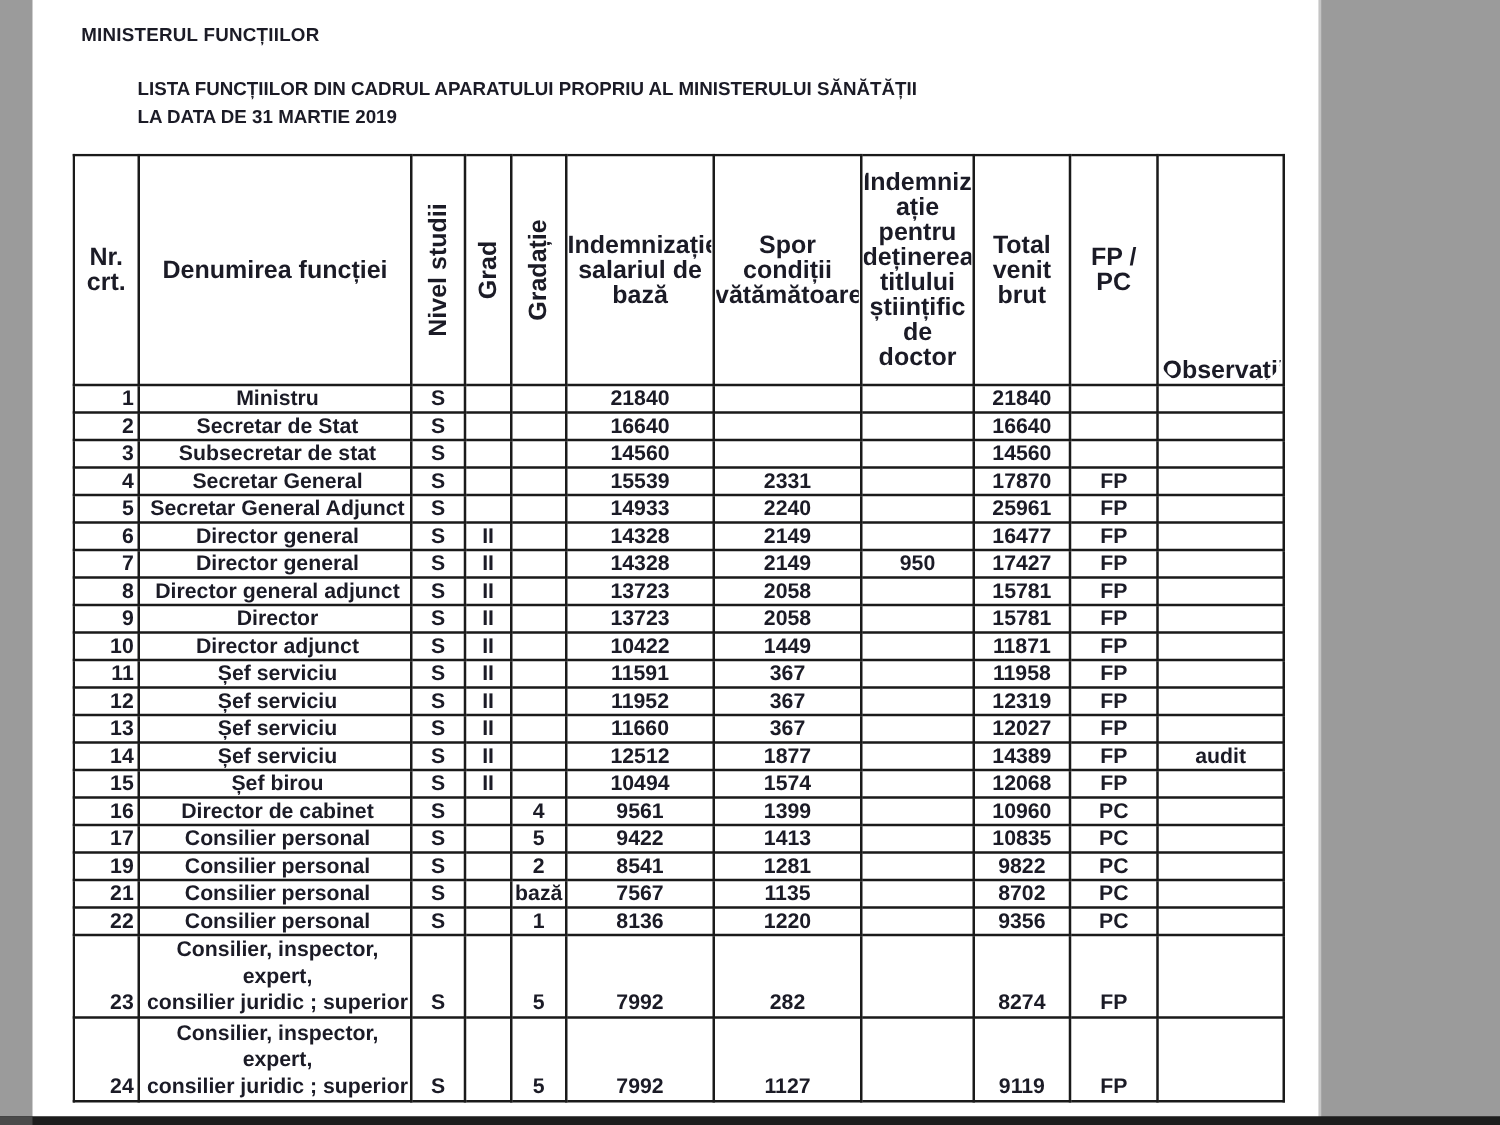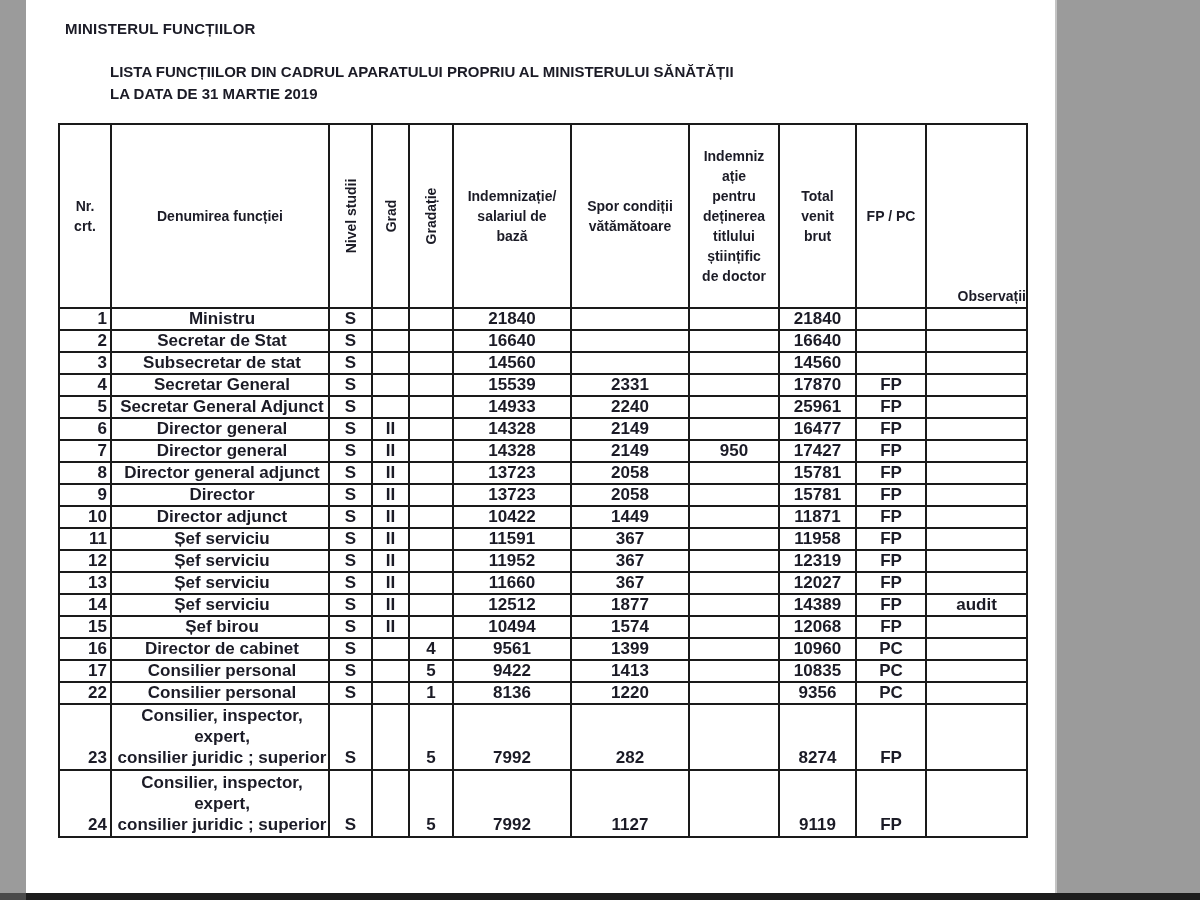--- a/index.html
+++ b/index.html
@@ -11,21 +11,21 @@
   .left-gutter{position:absolute;left:0;top:0;width:26px;height:900px;background:var(--gutter);}
   .right-gutter{position:absolute;left:1055px;top:0;width:145px;height:900px;background:var(--gutter);border-left:2px solid #c4c4c4;}
   .bottom-bar{position:absolute;left:0;top:893px;width:1200px;height:7px;background:var(--bottom-bar);z-index:10;}
   .bottom-bar-left{position:absolute;left:0;top:0;width:26px;height:7px;background:#4a4a4a;}
   .org-title{position:absolute;left:65px;top:20px;font-size:15px;font-weight:600;letter-spacing:.2px;}
   .title-block{position:absolute;left:110px;top:61px;width:650px;font-size:15px;font-weight:600;line-height:22px;}
   .table-wrap{position:absolute;left:58px;top:123px;width:972px;height:770px;overflow:hidden;}
   table.salary{border-collapse:collapse;table-layout:fixed;width:968px;}
   th,td{border:2px solid var(--border);overflow:hidden;}
   thead tr{height:184px;}
-  th{font-size:14px;font-weight:700;line-height:20px;white-space:pre-line;text-align:center;vertical-align:middle;padding:0;}
+  th{font-size:20px;font-weight:700;line-height:20px;white-space:pre-line;text-align:center;vertical-align:middle;padding:0;border-radius:23px;}
   th.h-vert{position:relative;}
   th.h-vert .vlabel{position:absolute;left:50%;top:50%;transform:translate(-50%,-50%) rotate(-90deg);white-space:nowrap;}
   th.h-obs{vertical-align:bottom;text-align:right;padding:0 0 1px 3px;}
   tbody tr{height:21px;}
   td{font-size:17px;font-weight:600;line-height:20px;padding:0;text-align:center;vertical-align:middle;white-space:nowrap;}
   td.c-nr{text-align:right;padding-right:3px;}
   td.c-den{text-align:center;padding-left:4px;white-space:pre-line;}
   tr.tall{height:64px;}
   tr.tall td{vertical-align:bottom;padding-bottom:1px;line-height:21px;margin-left:32px;}
   tr.last{height:67px;}
@@ -301,20 +301,46 @@
           <td class="c-mid"></td>
           <td class="c-mid">5</td>
           <td class="c-num">9422</td>
           <td class="c-num">1413</td>
           <td class="c-num"></td>
           <td class="c-num">10835</td>
           <td class="c-mid">PC</td>
           <td class="c-mid"></td>
         </tr>
         <tr>
+          <td class="c-nr">19</td>
+          <td class="c-den">Consilier personal</td>
+          <td class="c-mid">S</td>
+          <td class="c-mid"></td>
+          <td class="c-mid">2</td>
+          <td class="c-num">8541</td>
+          <td class="c-num">1281</td>
+          <td class="c-num"></td>
+          <td class="c-num">9822</td>
+          <td class="c-mid">PC</td>
+          <td class="c-mid"></td>
+        </tr>
+        <tr>
+          <td class="c-nr">21</td>
+          <td class="c-den">Consilier personal</td>
+          <td class="c-mid">S</td>
+          <td class="c-mid"></td>
+          <td class="c-mid">bază</td>
+          <td class="c-num">7567</td>
+          <td class="c-num">1135</td>
+          <td class="c-num"></td>
+          <td class="c-num">8702</td>
+          <td class="c-mid">PC</td>
+          <td class="c-mid"></td>
+        </tr>
+        <tr>
           <td class="c-nr">22</td>
           <td class="c-den">Consilier personal</td>
           <td class="c-mid">S</td>
           <td class="c-mid"></td>
           <td class="c-mid">1</td>
           <td class="c-num">8136</td>
           <td class="c-num">1220</td>
           <td class="c-num"></td>
           <td class="c-num">9356</td>
           <td class="c-mid">PC</td>

